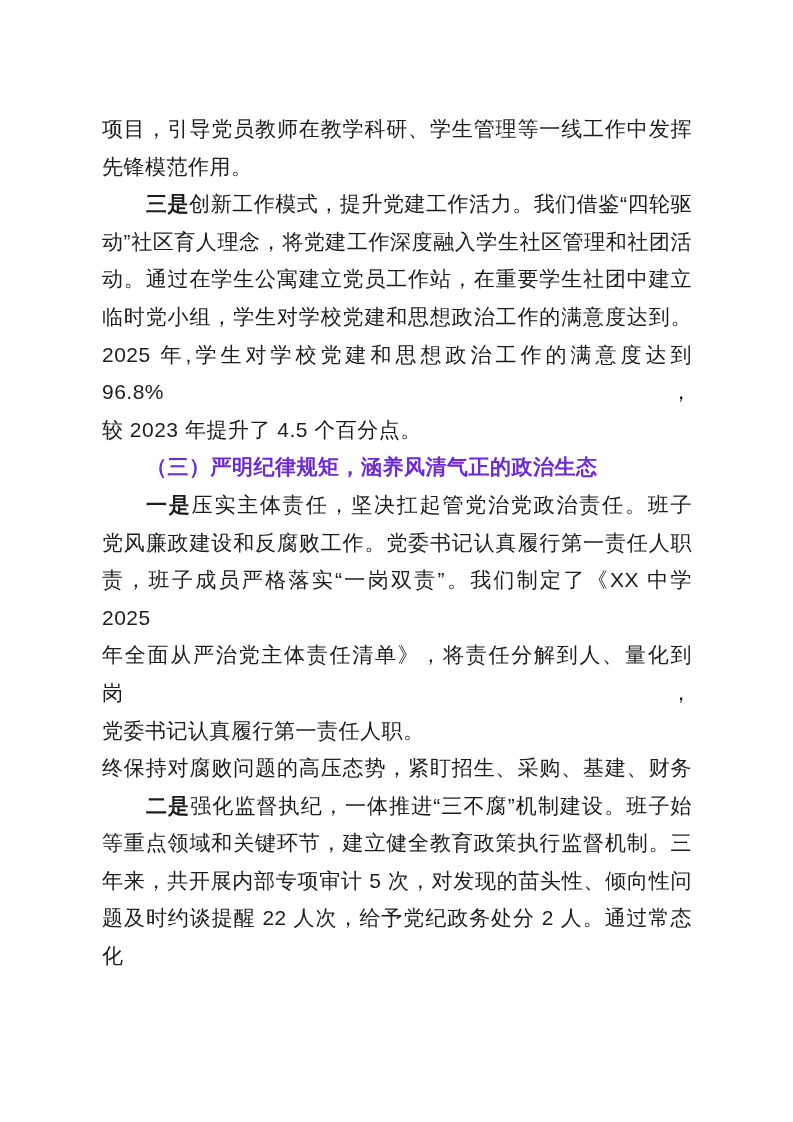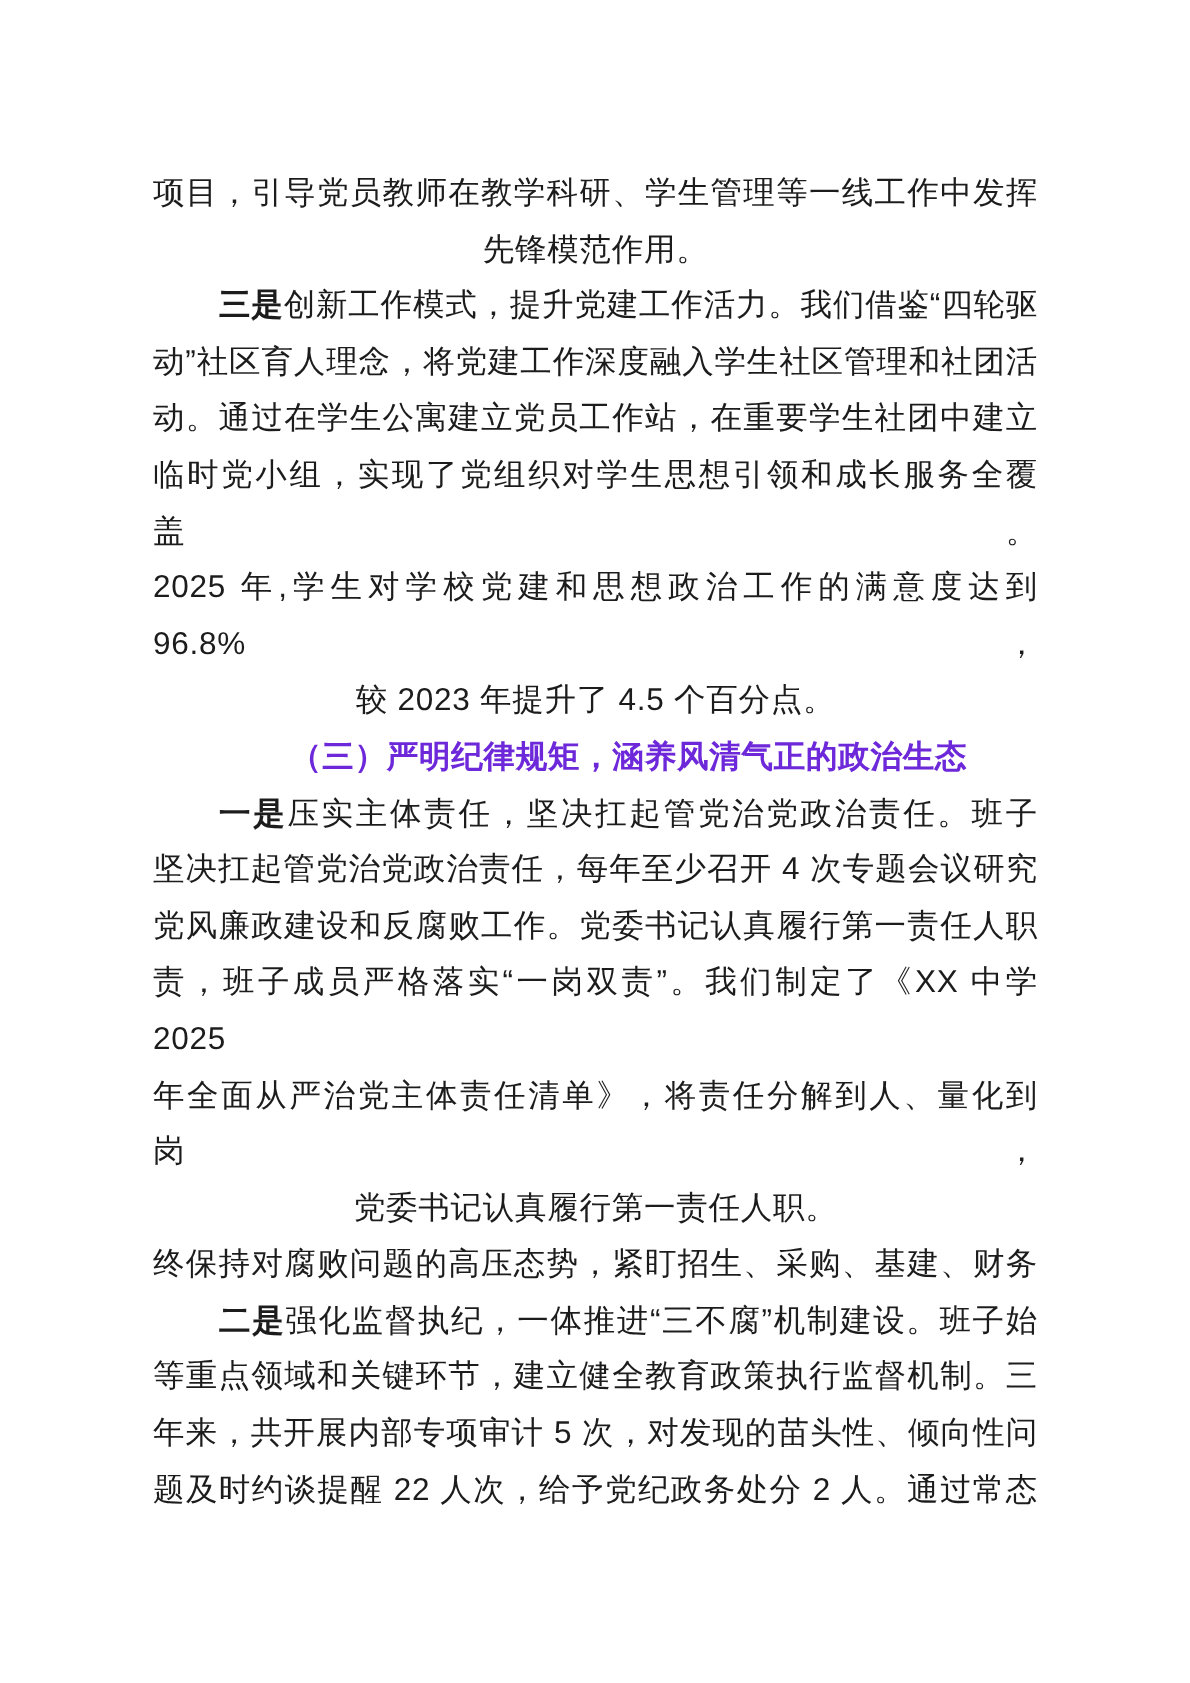--- a/index.html
+++ b/index.html
@@ -20,21 +20,20 @@
     left: 102px;
     top: 110px;
     width: 590px;
   }
   .line {
     font-size: 21px;
     line-height: 37.6px;
     color: #1c1c1c;
     letter-spacing: 0.5px;
     white-space: normal;
-    text-align: center;
   }
   .line.indent {
     padding-left: 44px;
   }
   .line.jl {
     text-align: justify;
     text-align-last: justify;
     text-justify: inter-character;
   }
   .line .lead {
@@ -67,26 +66,25 @@
 
 <div class="page">
 
   <div class="content" id="doc-content">
 
   <div class="line jl"><span>项目，引导党员教师在教学科研、学生管理等一线工作中发挥</span></div>
       <div class="line"><span>先锋模范作用。</span></div>
       <div class="line indent jl"><span class="lead">三是</span><span>创新工作模式，提升党建工作活力。我们借鉴“四轮驱</span></div>
       <div class="line jl"><span>动”社区育人理念，将党建工作深度融入学生社区管理和社团活</span></div>
       <div class="line jl"><span>动。通过在学生公寓建立党员工作站，在重要学生社团中建立</span></div>
-      <div class="line jl"><span>临时党小组，实现了党组织对学生思想引领和成长服务全覆盖。</span></div>
+      <div class="line jl"><span>临时党小组，学生对学校党建和思想政治工作的满意度达到。</span></div>
       <div class="line jl"><span>2025 年,学生对学校党建和思想政治工作的满意度达到 96.8%，</span></div>
       <div class="line"><span>较 2023 年提升了 4.5 个百分点。</span></div>
       <div class="line indent heading"><span>（三）严明纪律规矩，涵养风清气正的政治生态</span></div>
       <div class="line indent jl"><span class="lead">一是</span><span>压实主体责任，坚决扛起管党治党政治责任。班子</span></div>
-      <div class="line jl"><span>坚决扛起管党治党政治责任，每年至少召开 4 次专题会议研究</span></div>
       <div class="line jl"><span>党风廉政建设和反腐败工作。党委书记认真履行第一责任人职</span></div>
       <div class="line jl"><span>责，班子成员严格落实“一岗双责”。我们制定了《XX 中学 2025</span></div>
       <div class="line jl"><span>年全面从严治党主体责任清单》，将责任分解到人、量化到岗，</span></div>
       <div class="line"><span>党委书记认真履行第一责任人职。</span></div>
       <div class="line jl"><span>终保持对腐败问题的高压态势，紧盯招生、采购、基建、财务</span></div>
       <div class="line indent jl"><span class="lead">二是</span><span>强化监督执纪，一体推进“三不腐”机制建设。班子始</span></div>
       <div class="line jl"><span>等重点领域和关键环节，建立健全教育政策执行监督机制。三</span></div>
       <div class="line jl"><span>年来，共开展内部专项审计 5 次，对发现的苗头性、倾向性问</span></div>
       <div class="line jl"><span>题及时约谈提醒 22 人次，给予党纪政务处分 2 人。通过常态化</span></div>
     </div>

